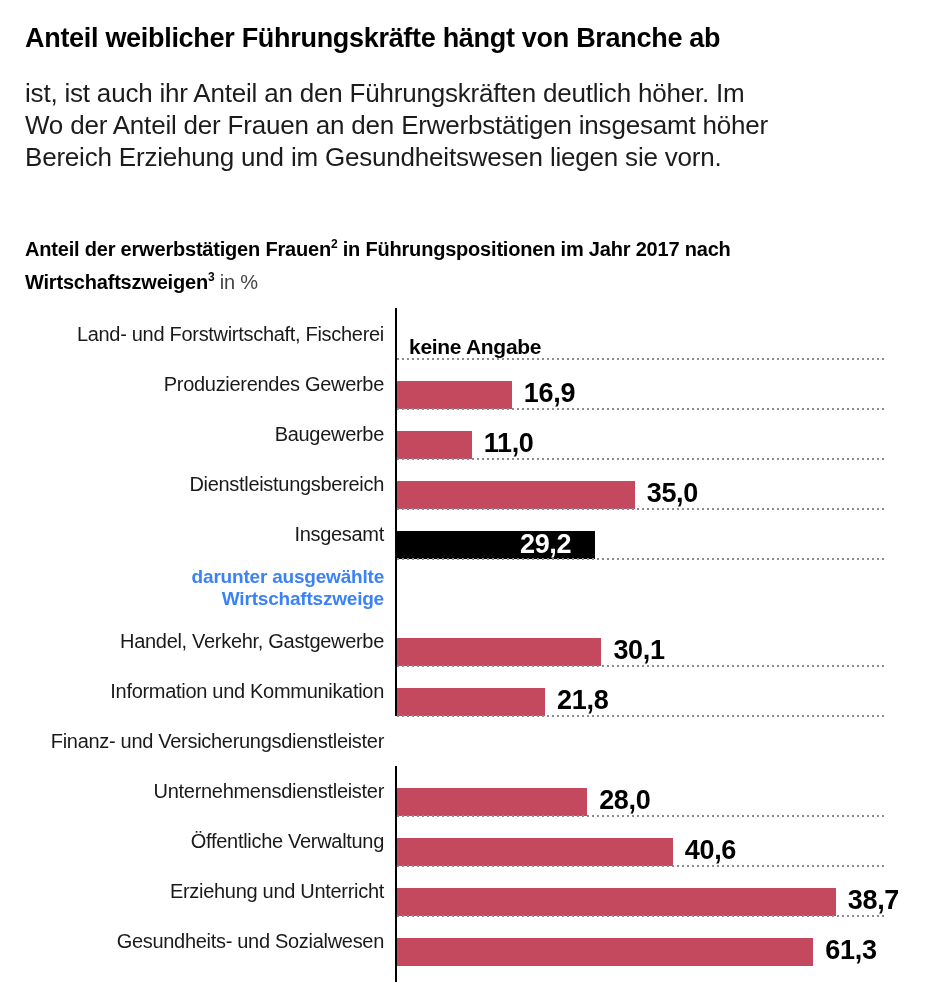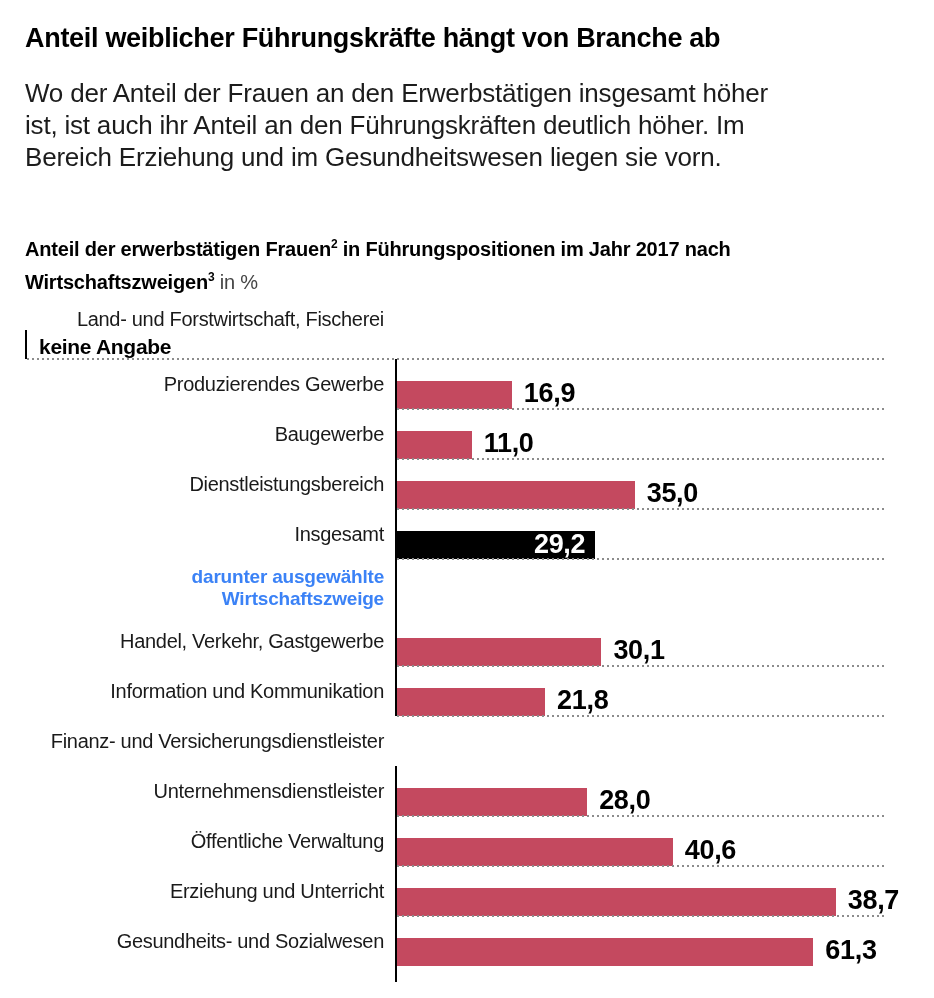--- a/index.html
+++ b/index.html
@@ -42,51 +42,51 @@
   .row-plot {
     flex:1; position:relative;
     border-left:2px solid var(--axis-color,#000);
     display:flex; align-items:flex-end;
   }
   .row-plot.sep::after {
     content:""; position:absolute; left:0; right:3px; bottom:-1px; height:2px;
     background-image:repeating-linear-gradient(90deg, var(--sep-color,#8c8c8c) 0 2px, transparent 2px 5px);
   }
   .row.std { height:50px; }
-  .row.nodata-row { height:51px;flex-direction:column; }
+  .row.nodata-row { height:51px; }
   .row.subheader-row { height:57px; }
   .row.subheader-row .row-label {
     font-weight:bold; font-size:19px; color:#3b82f6; letter-spacing:-0.2px;
   }
   .axis-tail { height:16px; }
   .axis-tail .row-label { }
 
   .bar { height:28px; background:var(--bar-color,#c4495f); position:relative; flex:0 0 auto; }
   .value {
     font-size:27px; font-weight:bold; color:#000;
     margin-left:12px; white-space:nowrap; letter-spacing:-0.3px;
   }
   .row.total .bar { background:var(--total-color,#000); }
   .row.total .value {
-    position:absolute; right:10px; top:50%; transform:translateY(-52%);
+    position:absolute; right:24px; top:50%; transform:translateY(-52%);
     color:#fff; margin-left:0;
   }
   .value.nodata {
     margin-left:12px; font-size:21px; font-weight:bold; color:#000;
   }
 </style>
 </head>
 <body>
 
 <div class="page">
   <div class="title">Anteil weiblicher Führungskräfte hängt von Branche ab</div>
 
   <div class="subtitle">
+    <div>ist, ist auch ihr Anteil an den Führungskräften deutlich höher. Im</div>
     <div>Wo der Anteil der Frauen an den Erwerbstätigen insgesamt höher</div>
-    <div>ist, ist auch ihr Anteil an den Führungskräften deutlich höher. Im</div>
     <div>Bereich Erziehung und im Gesundheitswesen liegen sie vorn.</div>
   </div>
 
   <div class="chart-heading">
     <div><span>Anteil der erwerbstätigen Frauen</span><sup>2</sup><span> in Führungspositionen im Jahr 2017 nach</span></div>
     <div><span>Wirtschaftszweigen</span><sup>3</sup><span class="unit"> in %</span></div>
   </div>
 
   <div class="chart">
     <div id="chart-rows">

